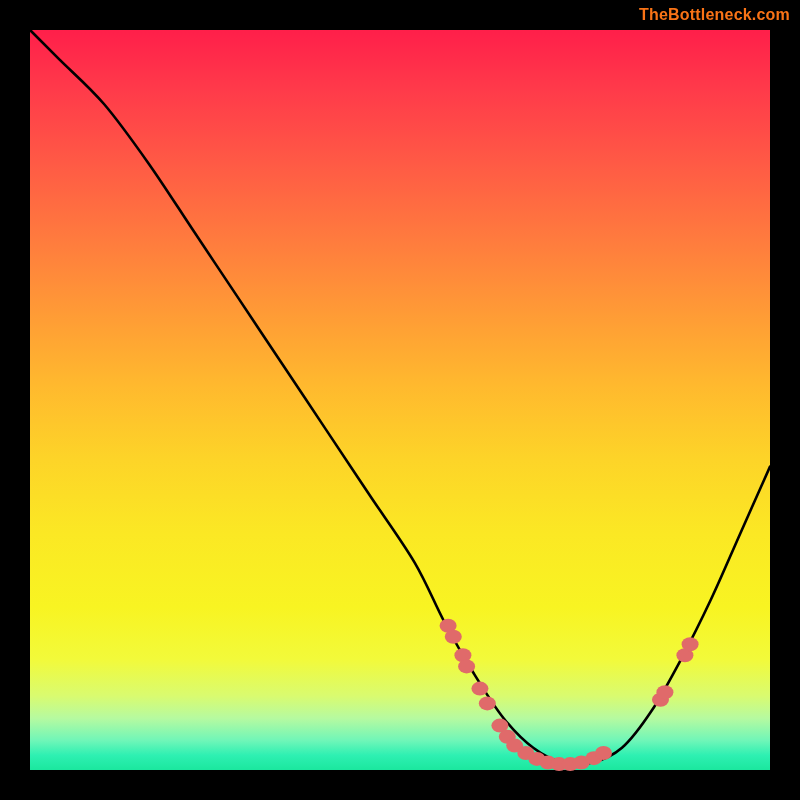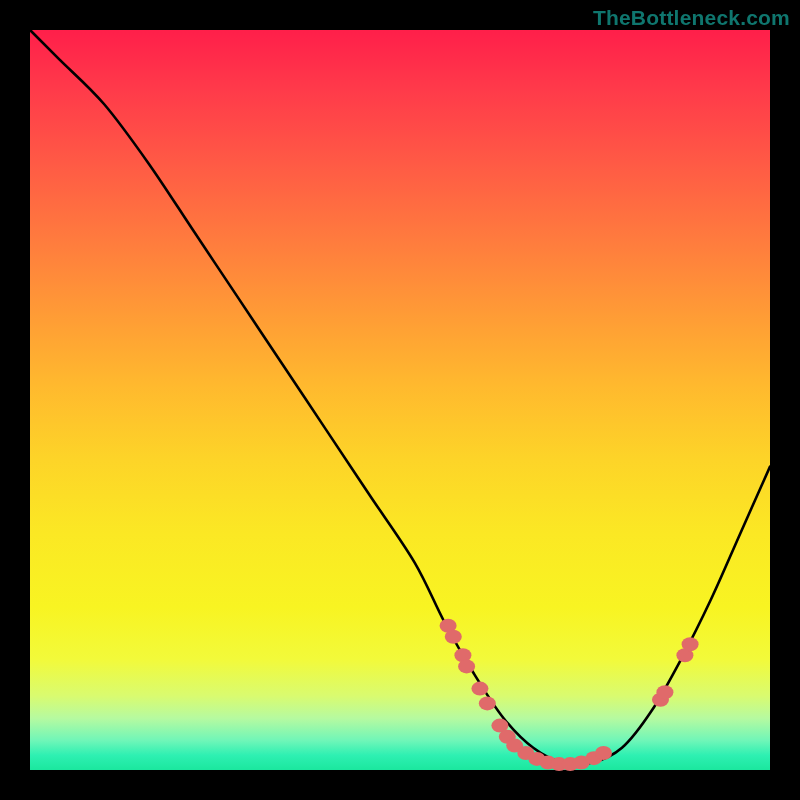--- a/index.html
+++ b/index.html
@@ -31,22 +31,22 @@
       #d9fb70 90%,
       #b6faa0 93%,
       #70f6b8 96%,
       #2ef0b2 98%,
       #1be79e 100%);
   }
   .watermark {
     position: absolute;
     top: 6px;
     right: 10px;
-    color: #0f766e;
-    font-size: 21px;
+    color: #f97316;
+    font-size: 16px;
     font-weight: 600;
     letter-spacing: 0.2px;
     user-select: none;
   }
   svg.plot {
     position: absolute;
     left: 30px;
     top: 30px;
     width: 740px;
     height: 740px;

